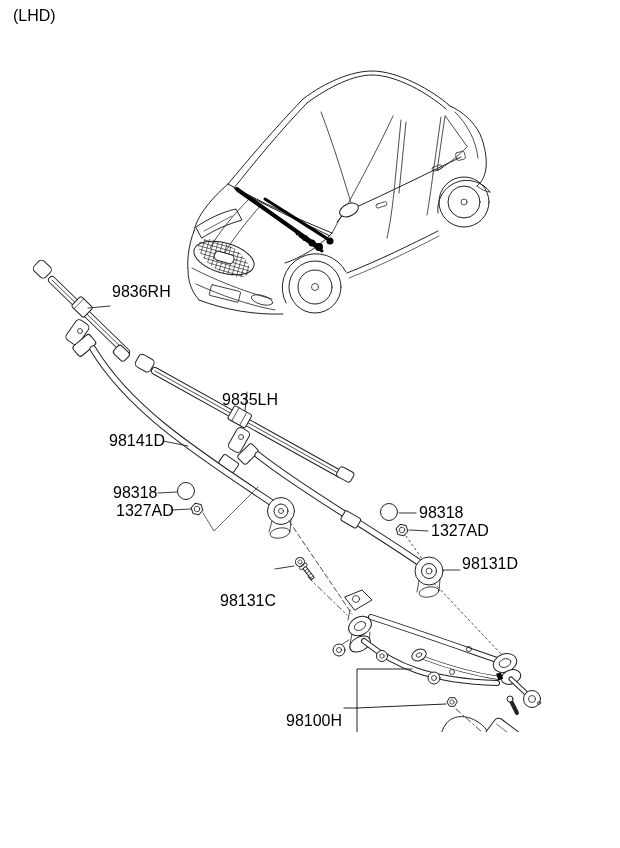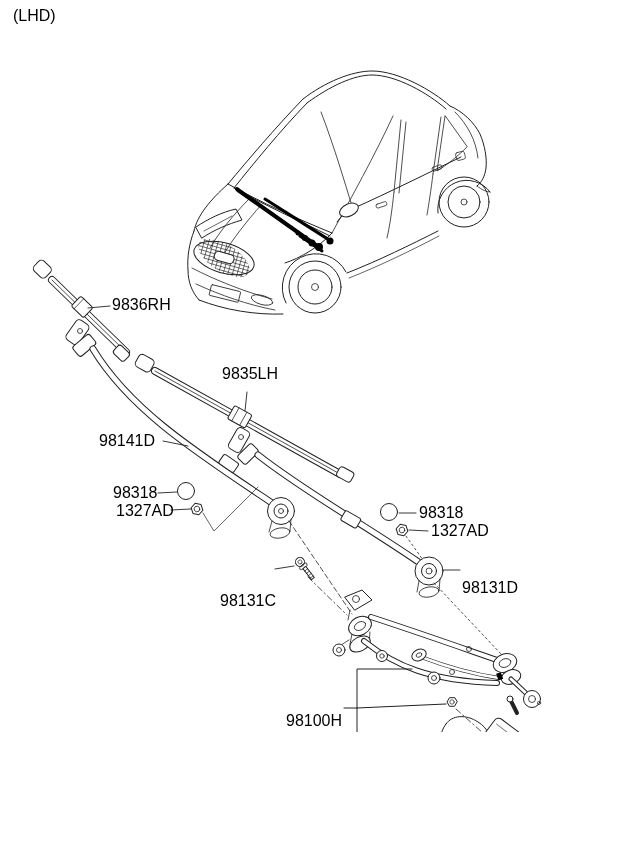--- a/index.html
+++ b/index.html
@@ -282,24 +282,24 @@
       <path d="M289,521 L352,614" stroke-dasharray="5,3"></path>
       <path d="M308,577 L347,615" stroke-dasharray="6,3,1.5,3"></path>
       <path d="M406,536 L423,560" stroke-dasharray="2,3"></path>
       <path d="M434,583 L501,654" stroke-dasharray="2,3"></path>
       <path d="M456,709 L483,733" stroke-dasharray="6,3,1.5,3"></path>
     </g>
   </g>
 </svg>
 
 <div class="callout" style="left:13px;top:7px">(LHD)</div>
-<div class="callout" style="left:112px;top:296px">9836RH</div>
-<div class="callout" style="left:222px;top:365px">9835LH</div>
-<div class="callout" style="left:99px;top:432px">98141D</div>
+<div class="callout" style="left:112px;top:283px">9836RH</div>
+<div class="callout" style="left:222px;top:391px">9835LH</div>
+<div class="callout" style="left:109px;top:432px">98141D</div>
 <div class="callout" style="left:113px;top:484px">98318</div>
 <div class="callout" style="left:116px;top:502px">1327AD</div>
 <div class="callout" style="left:419px;top:504px">98318</div>
 <div class="callout" style="left:431px;top:522px">1327AD</div>
 <div class="callout" style="left:220px;top:592px">98131C</div>
-<div class="callout" style="left:462px;top:579px">98131D</div>
+<div class="callout" style="left:462px;top:555px">98131D</div>
 <div class="callout" style="left:286px;top:712px">98100H</div>
 
 </div>
 
 </body></html>

